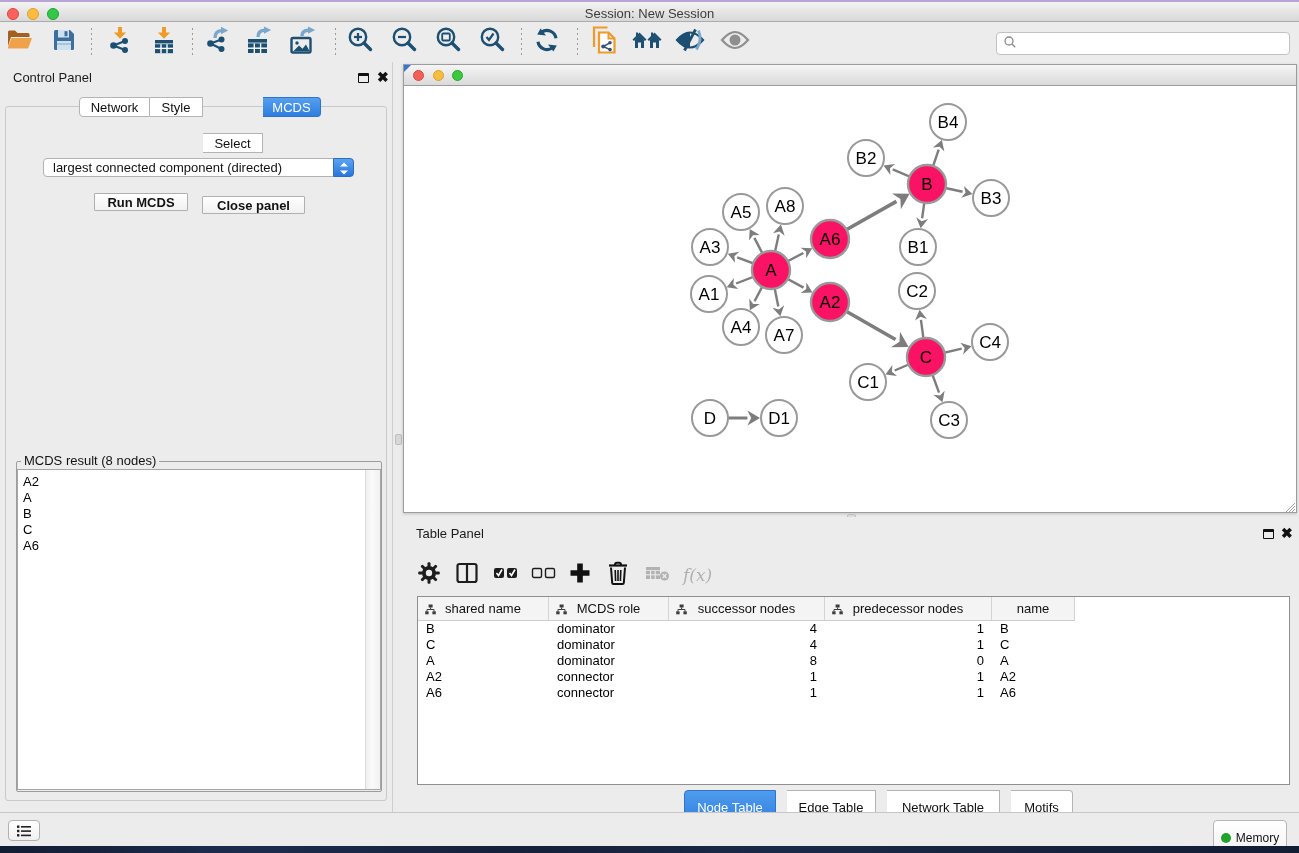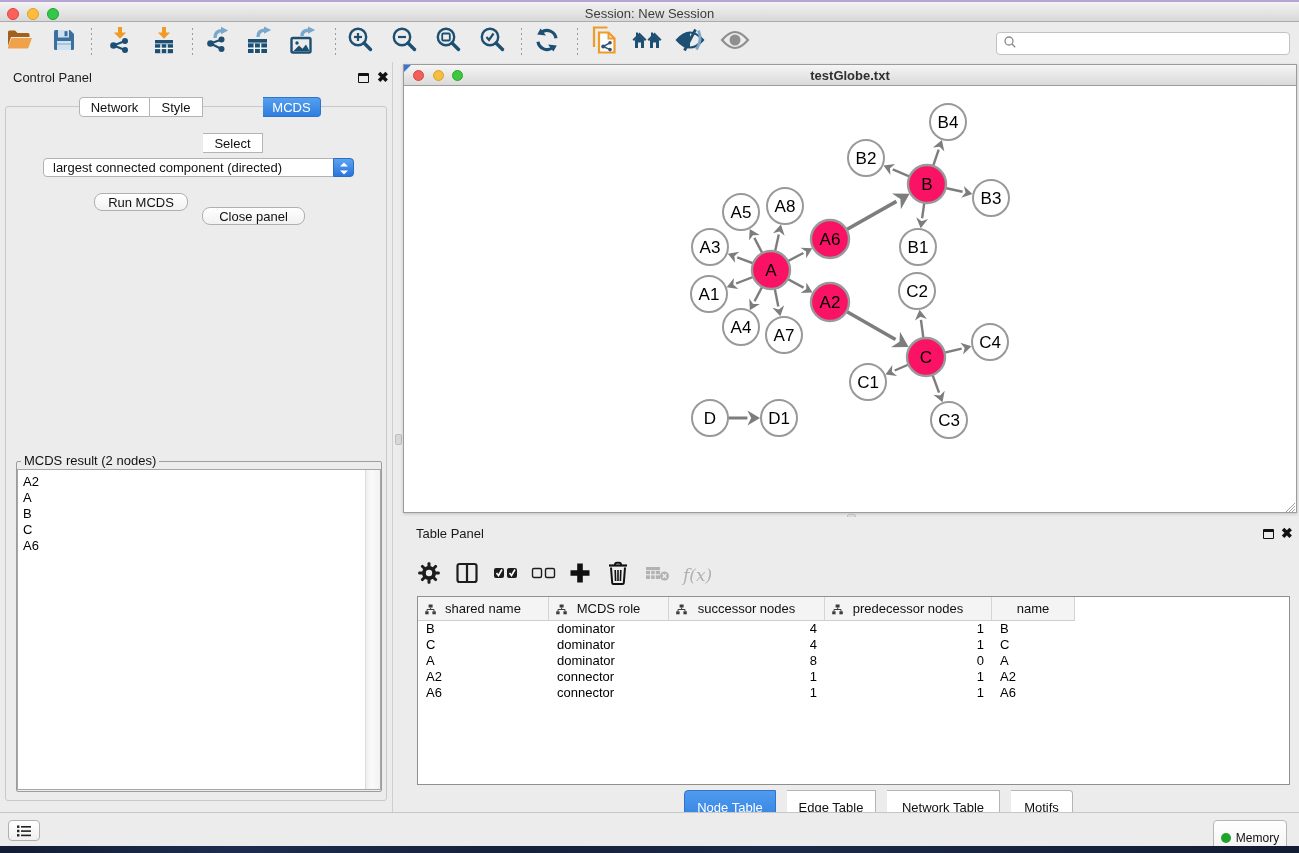--- a/index.html
+++ b/index.html
@@ -46,23 +46,23 @@
   .cp-tab.selected { background:linear-gradient(#559fee,#2f7fe0); border-color:#2f73cc; color:#fff; }
   #cp-content { left:5px; top:44px; width:382px; height:695px; border:1px solid #c9c9c9; border-radius:3px; background:#ececec; }
   #cp-opt-label { left:0; top:74px; width:392px; text-align:center; font-size:13px; color:#111; }
   #cp-combo { left:43px; top:96px; width:311px; height:19px; background:#fff; border:1px solid #b2b2b2;
     border-radius:4px; display:flex; align-items:center; }
   #cp-combo-value { font-size:13px; color:#111; padding-left:9px; flex:1; white-space:nowrap; overflow:hidden; }
   #cp-combo-btn { width:21px; height:19px; margin:-1px -1px 0 0; border-radius:0 4px 4px 0;
     background:linear-gradient(#5ba4f2,#2a74dc); border:1px solid #2b6cc4; position:relative; }
   #cp-combo-btn svg { position:absolute; left:4px; top:2px; }
   .aqua-btn { position:absolute; height:18px; background:linear-gradient(#ffffff,#f1f1f1); border:1px solid #b0b0b0;
-    border-radius:8px; font-size:13px; color:#111; display:flex; align-items:center; justify-content:center; }
+    border-radius:1px; font-size:13px; color:#111; display:flex; align-items:center; justify-content:center;font-weight:bold; }
   #btn-run { left:94px; top:131px; width:94px; }
-  #btn-closepanel { left:202px; top:145px; width:103px; }
+  #btn-closepanel { left:202px; top:134px; width:103px; }
 
   #cp-groupbox { left:16px; top:399px; width:366px; height:331px; border:1px solid #9d9d9d; border-radius:2px; }
   #cp-group-label { left:21px; top:391px; background:#ececec; padding:0 3px; font-size:13px; color:#111; }
   #cp-list { left:17px; top:407px; width:364px; height:321px; background:#fff; border:1px solid #a6a6a6; }
   .cp-list-item { font-size:13px; color:#000; padding-left:5px; height:16px; line-height:16px; }
   #cp-list-items { position:absolute; left:0; top:4px; right:15px; }
   #cp-scroll { position:absolute; right:0; top:0; width:15px; height:100%;
     background:linear-gradient(90deg,#efefef,#fafafa 40%,#f2f2f2); border-left:1px solid #dcdcdc; }
 
   
@@ -310,42 +310,41 @@
     <span id="cp-combo-btn">
       <svg width="12" height="15" viewBox="0 0 12 15">
           <path d="M2 5.5 L6 1.5 L10 5.5 Z" fill="#fff"></path>
           <path d="M2 9.5 L6 13.5 L10 9.5 Z" fill="#fff"></path>
         </svg>
     </span>
   </div>
   <div id="btn-run" class="aqua-btn">Run MCDS</div>
   <div id="btn-closepanel" class="aqua-btn">Close panel</div>
   <div id="cp-groupbox" class="abs"></div>
-  <div id="cp-group-label" class="abs">MCDS result (2 nodes)</div>
+  <div id="cp-group-label" class="abs">MCDS result (8 nodes)</div>
   <div id="cp-list" class="abs">
     <div id="cp-list-items">
         <div class="cp-list-item">A2</div>
         <div class="cp-list-item">A</div>
         <div class="cp-list-item">B</div>
         <div class="cp-list-item">C</div>
         <div class="cp-list-item">A6</div>
       </div>
     <div id="cp-scroll"></div>
   </div>
 </div>
 
 <div id="v-divider" class="abs"></div>
 <div id="v-handle" class="abs"></div>
 
 <div id="net-window" class="abs">
   <div id="net-titlebar">
     <div id="ntl-close" class="traffic-sm"></div>
     <div id="ntl-min" class="traffic-sm"></div>
     <div id="ntl-zoom" class="traffic-sm"></div>
-    <div id="net-title">testGlobe.txt</div>
   </div>
   <div id="net-corner"></div>
   <div id="net-canvas">
     <svg id="graph-svg" viewBox="404 85 892 426">
         <line x1="771" y1="269" x2="736.1190802978106" y2="282.50229149762174" stroke="#7d7d7d" stroke-width="2.4"></line>
         <polygon points="726.7187938672078,286.14111205140347 733.9531156824643,276.9068829079772 733.2989943686297,283.59393766375626 738.2850449131569,288.0977000872663" fill="#7d7d7d"></polygon>
         <line x1="771" y1="269" x2="737.2100770883314" y2="256.2595372628135" stroke="#7d7d7d" stroke-width="2.4"></line>
         <polygon points="727.778248441482,252.70327400252603 739.3269004575502,250.64535354445078 734.3805284942766,255.1926582847273 735.0932537191127,261.8737209811763" fill="#7d7d7d"></polygon>
         <line x1="771" y1="269" x2="754.5439062667728" y2="300.26657809313195" stroke="#7d7d7d" stroke-width="2.4"></line>
         <polygon points="749.8491822238199,309.1865537747423 749.2343969324809,297.4720994961362 753.1354890538869,302.9425707976151 759.8534156010646,303.0610566901277" fill="#7d7d7d"></polygon>

